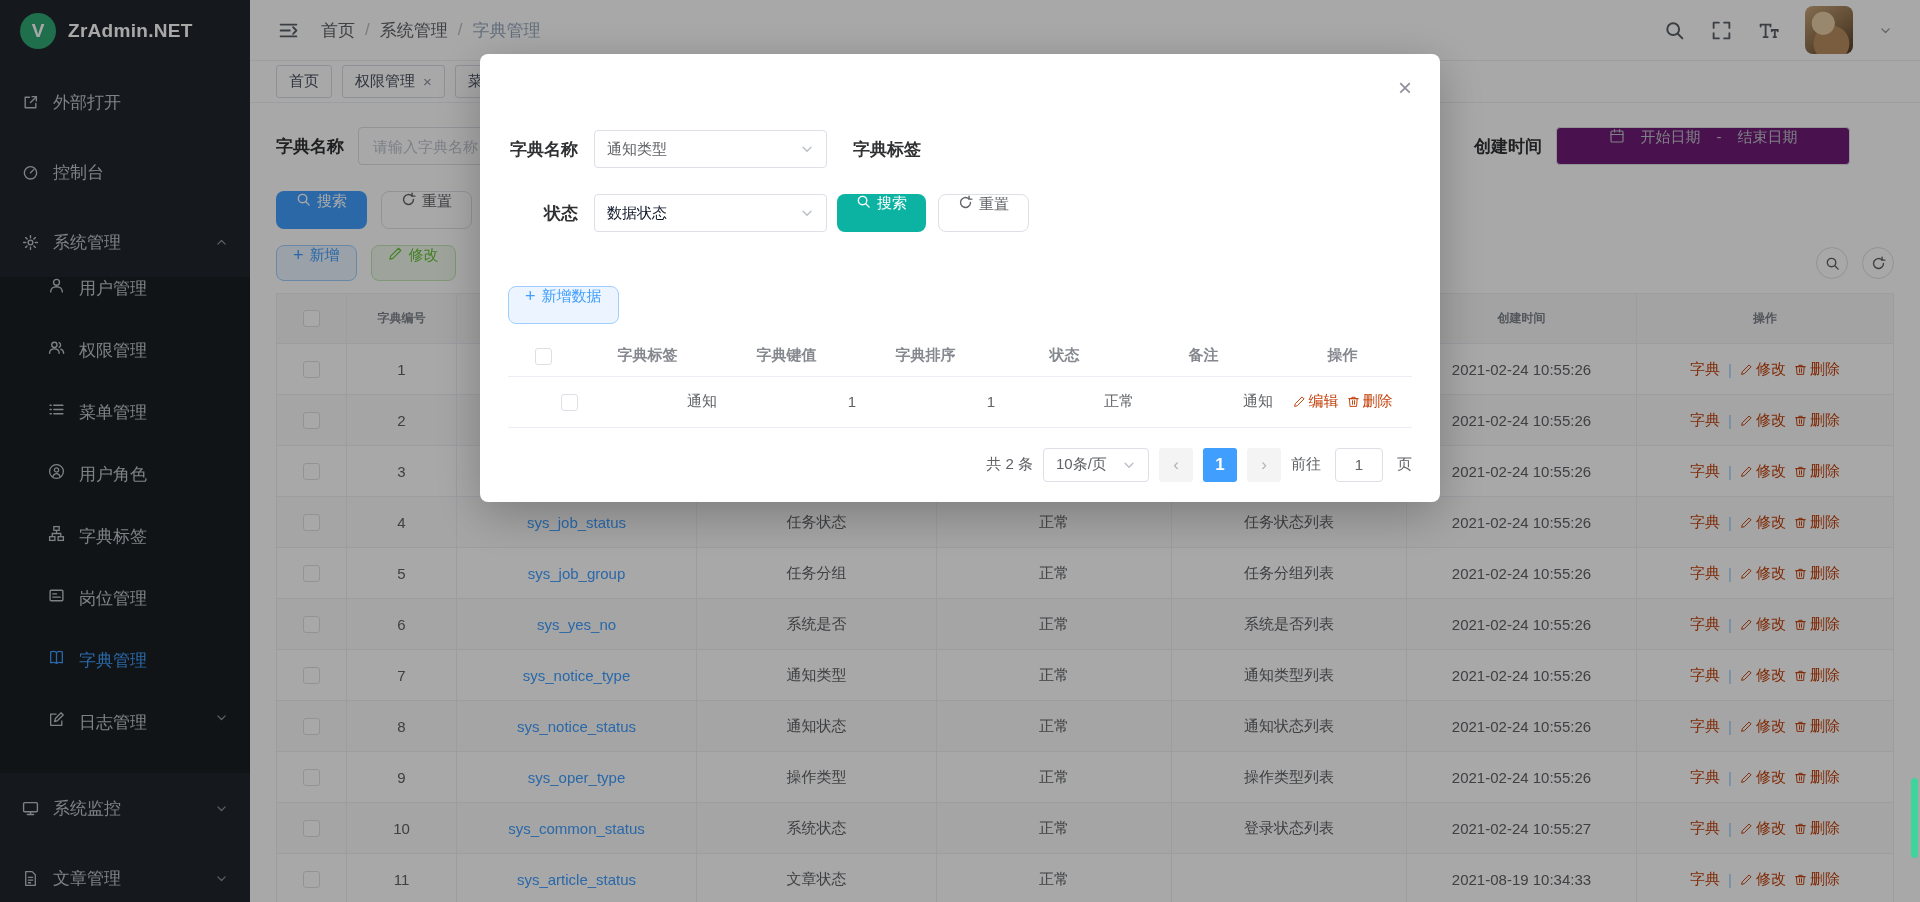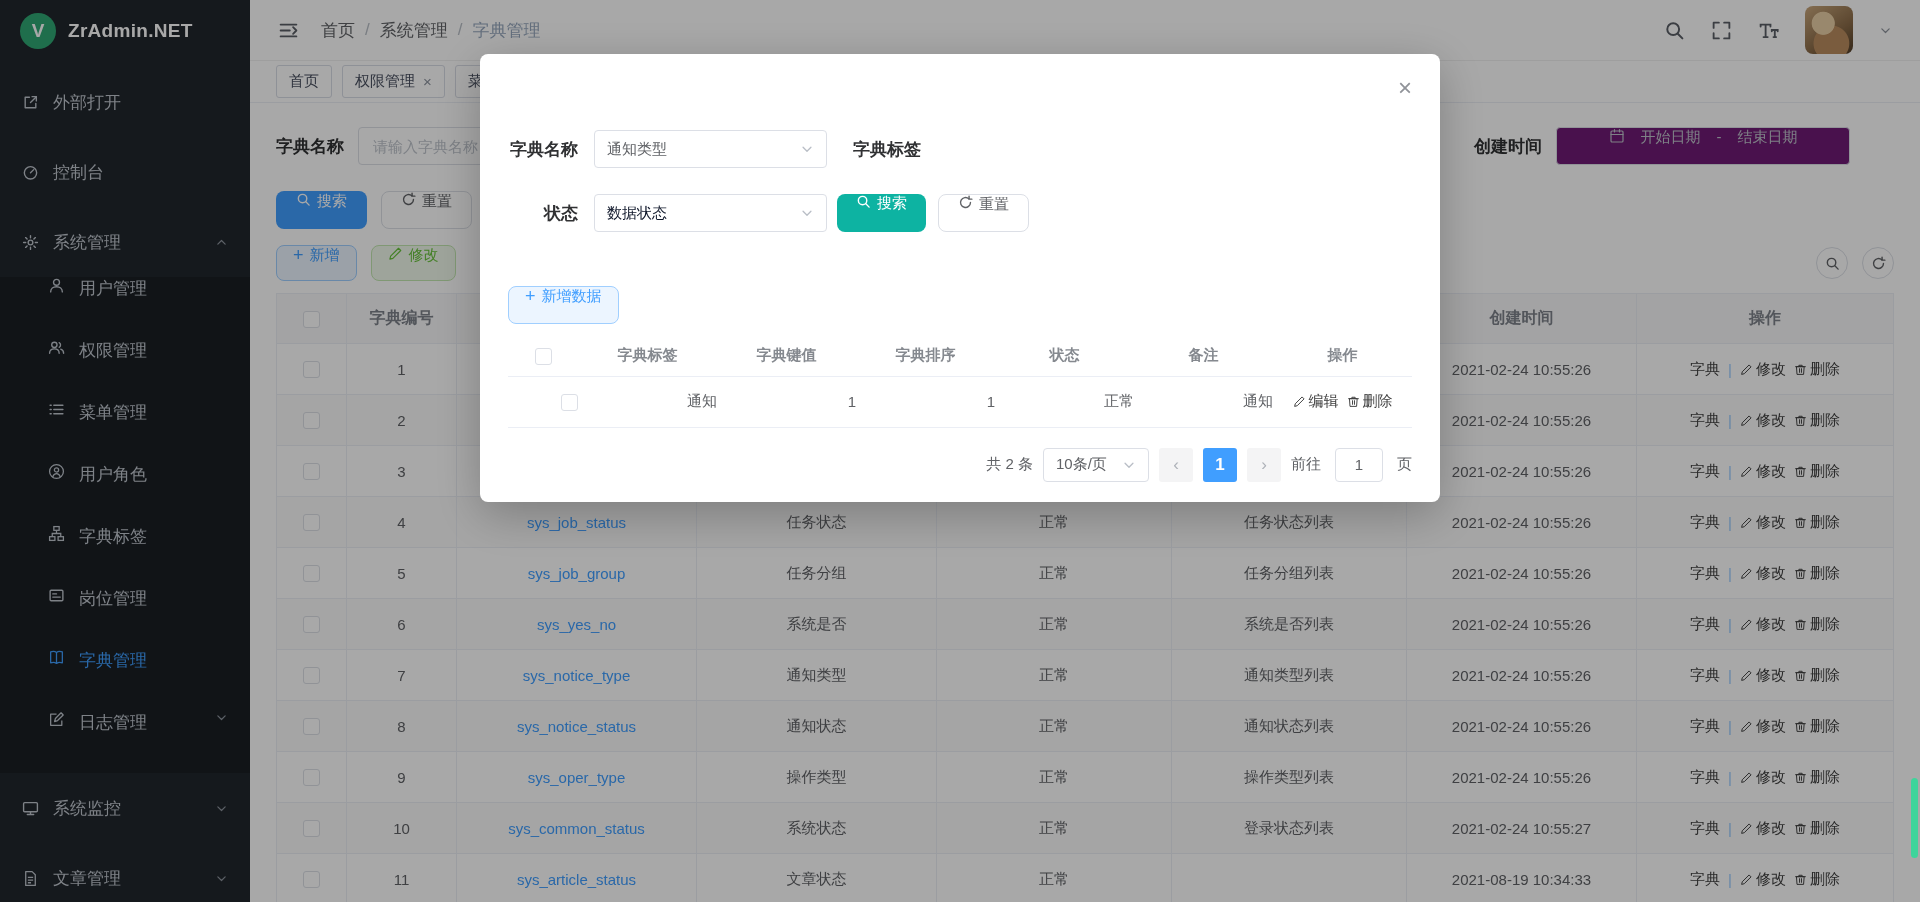--- a/index.html
+++ b/index.html
@@ -61,26 +61,26 @@
 .btn-plain-primary{background:#ecf5ff;border-color:#a0cfff;color:#409eff;height:36px;padding:0 16px}
 .btn-plain-success{background:#f0f9eb;border-color:#c2e7b0;color:#67c23a;height:36px;padding:0 16px}
 .bi{width:15px;height:15px}
 .plus-glyph{font-size:18px;line-height:1}
 .spacer{flex:1}
 .circle-btn{width:32px;height:32px;border-radius:50%;border:1px solid #dcdfe6;background:#fff;color:#606266;display:flex;align-items:center;justify-content:center}
 .ci{width:15px;height:15px}
 
 
 .main-table{margin-top:12px;width:100%;border-collapse:collapse;font-size:15px;color:#606266;table-layout:fixed}
-.main-table th{height:50px;background:#f8f8f9;color:#7d828a;font-weight:600;border:1px solid #ebeef5;text-align:center;font-size:16px}
+.main-table th{height:50px;background:#f8f8f9;color:#7d828a;font-weight:600;border:1px solid #ebeef5;text-align:center;font-size:12px}
 .main-table td{height:51px;border:1px solid #ebeef5;text-align:center;overflow:hidden;white-space:nowrap}
 .main-table tr.even td{background:#fafafa}
 .link{color:#409eff}
 .act-cell{display:flex;align-items:center;justify-content:center;gap:8px;white-space:nowrap}
-.act-link{color:#404040;display:inline-flex;align-items:center;gap:3px}
+.act-link{color:#c2410c;display:inline-flex;align-items:center;gap:3px}
 .ai{width:13px;height:13px}
 .act-sep{color:#409eff;opacity:.55}
 .checkbox{display:inline-block;width:17px;height:17px;border:1px solid #dcdfe6;border-radius:3px;background:#fff;vertical-align:middle;cursor:pointer}
 
 
 .overlay{position:fixed;left:0;top:0;width:1920px;height:902px;background:rgba(0,0,0,.34);z-index:1000}
 .dialog{position:absolute;left:50%;transform:translateX(-50%);top:54px;width:960px;background:#fff;border-radius:8px;box-shadow:0 12px 48px rgba(0,0,0,.25);padding:24px 28px 20px}
 .dlg-close{position:absolute;top:22px;right:28px;background:none;border:none;font-size:24px;color:#909399;line-height:1}
 .dlg-form{margin-top:52px}
 .dlg-row{display:flex;align-items:center;height:38px;margin-bottom:26px}

